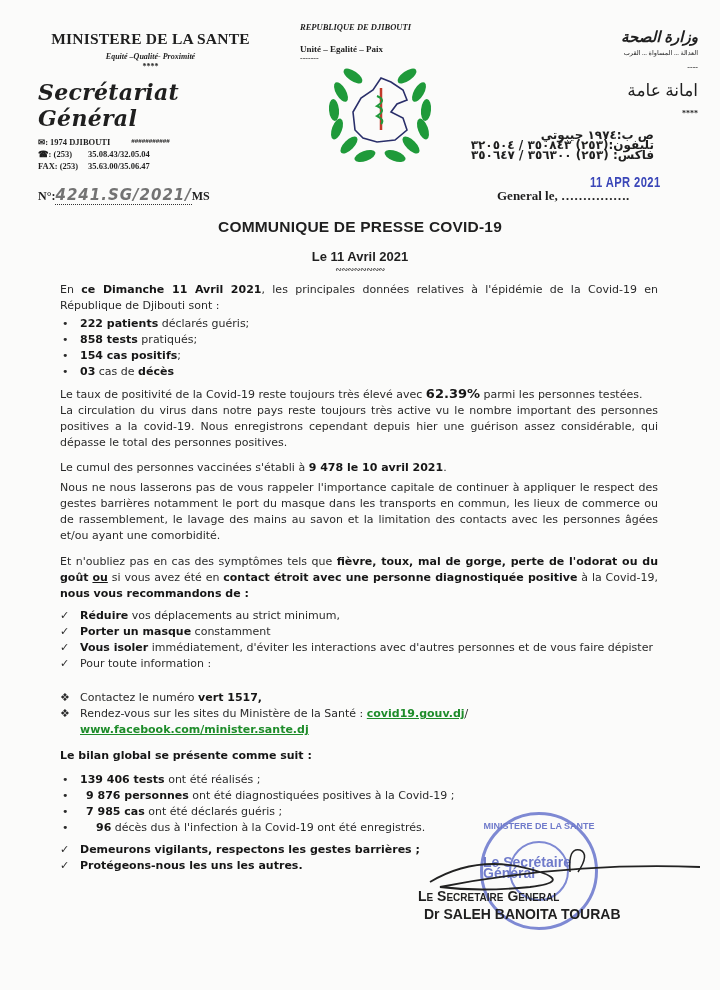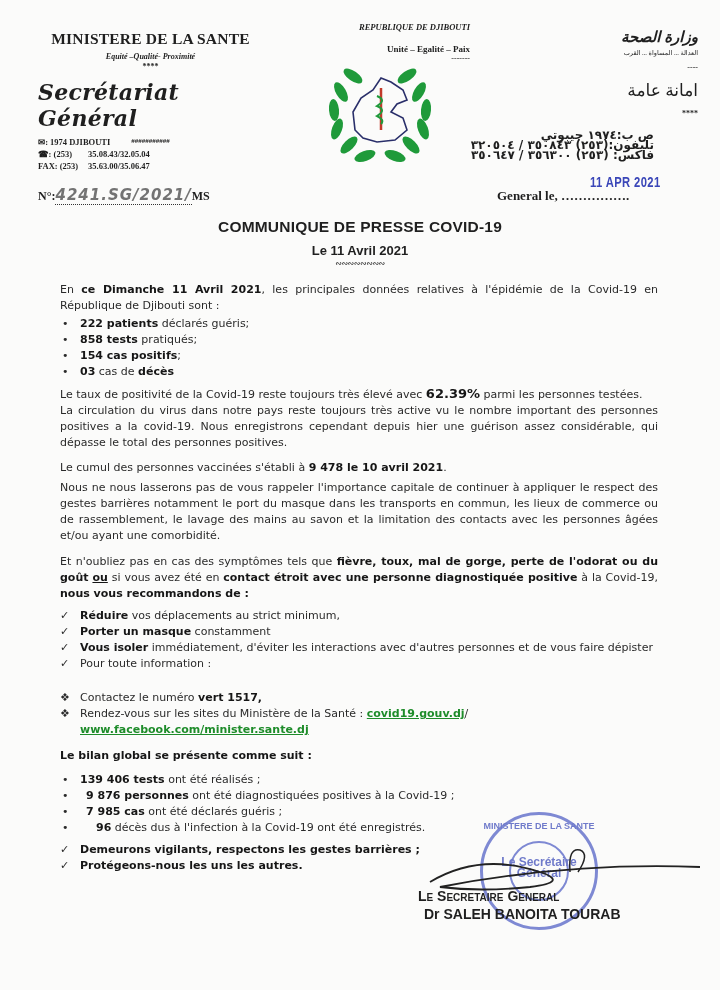--- a/index.html
+++ b/index.html
@@ -10,51 +10,51 @@
   .hdr-left { left:28px; top:30px; width:245px; text-align:center; }
   .min-title { font-size:15.5px; font-weight:bold; letter-spacing:0.2px; }
   .motto { font-size:8px; font-style:italic; font-weight:bold; margin-top:4px; }
   .stars { font-size:8px; font-weight:bold; margin-top:1px; }
   .script { font-family:"DejaVu Serif", serif; font-style:italic; font-weight:bold; font-size:22px; margin-top:8px; letter-spacing:0.3px; text-align:left; padding-left:10px; }
   .hashes { font-size:7px; font-weight:bold; margin-top:6px; }
   .contact { left:38px; top:136px; font-size:8.5px; font-weight:bold; line-height:12px; }
   .contact .lbl { display:inline-block; width:50px; }
   .ref { left:38px; top:186px; font-size:12px; font-weight:bold; }
   .ref .hand { color:#737373; font-family:"DejaVu Sans", sans-serif; font-style:italic; font-size:15px; letter-spacing:1px; border-bottom:1px dotted #333; }
-  .hdr-center { left:290px; top:22px; width:180px; text-align:right; }
+  .hdr-center { left:300px; top:22px; width:180px; text-align:left; }
   .rep { font-size:8.5px; font-style:italic; font-weight:bold; }
   .uep { font-size:9px; font-weight:bold; margin-top:12px; }
   .dash { font-size:8px; margin-top:0; }
   .emblem { left:325px; top:60px; }
   .hdr-right { right:22px; top:28px; width:210px; text-align:right; }
   .ar-title { font-size:15px; font-weight:bold;font-style:italic; }
   .ar-motto { font-size:6.5px; margin-top:3px; }
   .ar-dash { font-size:8px; margin-top:6px; }
   .ar-sub { font-size:17px; margin-top:8px; }
   .ar-stars { font-size:8px; font-weight:bold; margin-top:8px; }
   .ar-addr { right:66px; top:130px; font-size:12px; font-weight:bold; text-align:right; line-height:10px; }
   .stamp-date { left:590px; top:174px; color:#3a46b8; font-size:14px; font-weight:bold; letter-spacing:0.5px; transform:scaleX(0.8); transform-origin:left; font-family:"Liberation Sans", sans-serif; }
   .djib { left:497px; top:188px; font-size:13px; font-weight:bold; }
   .title-block { left:0; top:218px; width:720px; text-align:center; }
   .ptitle { font-size:15.5px; font-weight:bold; letter-spacing:0.2px; }
-  .pdate { font-size:13px; font-weight:bold; margin-top:7px; }
+  .pdate { font-size:13px; font-weight:bold; margin-top:13px; }
   .orn { font-size:8px; margin-top:1px; letter-spacing:-0.5px; }
   .body { left:60px; width:598px; font-size:11px; line-height:16px; color:#2a2a2a; }
   .body b { color:#161616; }
   .j { text-align:justify; }
   ul.dots { list-style:none; margin:0; padding:0; }
   ul.dots li { position:relative; padding-left:20px; }
   ul.dots li::before { content:"•"; position:absolute; left:2px; }
   ul.checks { list-style:none; margin:0; padding:0; }
   ul.checks li { position:relative; padding-left:20px; }
   ul.checks li .mk { position:absolute; left:0; top:0; }
   .lnk { color:#1e8c2a; font-weight:bold; text-decoration:underline; }
   .seal { left:480px; top:812px; width:112px; height:112px; border:3px solid #5563c6; border-radius:50%; opacity:0.75; }
   .seal-inner { position:absolute; left:26px; top:26px; width:56px; height:56px; border:2px solid #5563c6; border-radius:50%; }
-  .seal-text { position:absolute; width:112px; top:42px; left:0; text-align:center; color:#4150bb; font-size:12px; font-weight:bold; line-height:11px; }
+  .seal-text { position:absolute; width:112px; top:42px; left:0; color:#4150bb; font-size:14px; font-weight:bold; line-height:11px; }
   .seal-top { position:absolute; width:112px; top:6px; left:0; text-align:center; color:#4150bb; font-size:9px; font-weight:bold; }
   .sig-name { left:418px; top:888px; font-size:13px; font-weight:bold; font-family:"Liberation Sans", sans-serif; }
   .sig-title { font-variant:small-caps; font-size:14px; }
   .sig-line2 { margin-top:2px; padding-left:6px; font-size:14px; }
 </style>
 </head>
 <body>
 
 <div class="abs hdr-left serif">
   <div class="min-title">MINISTERE DE LA SANTE</div>

